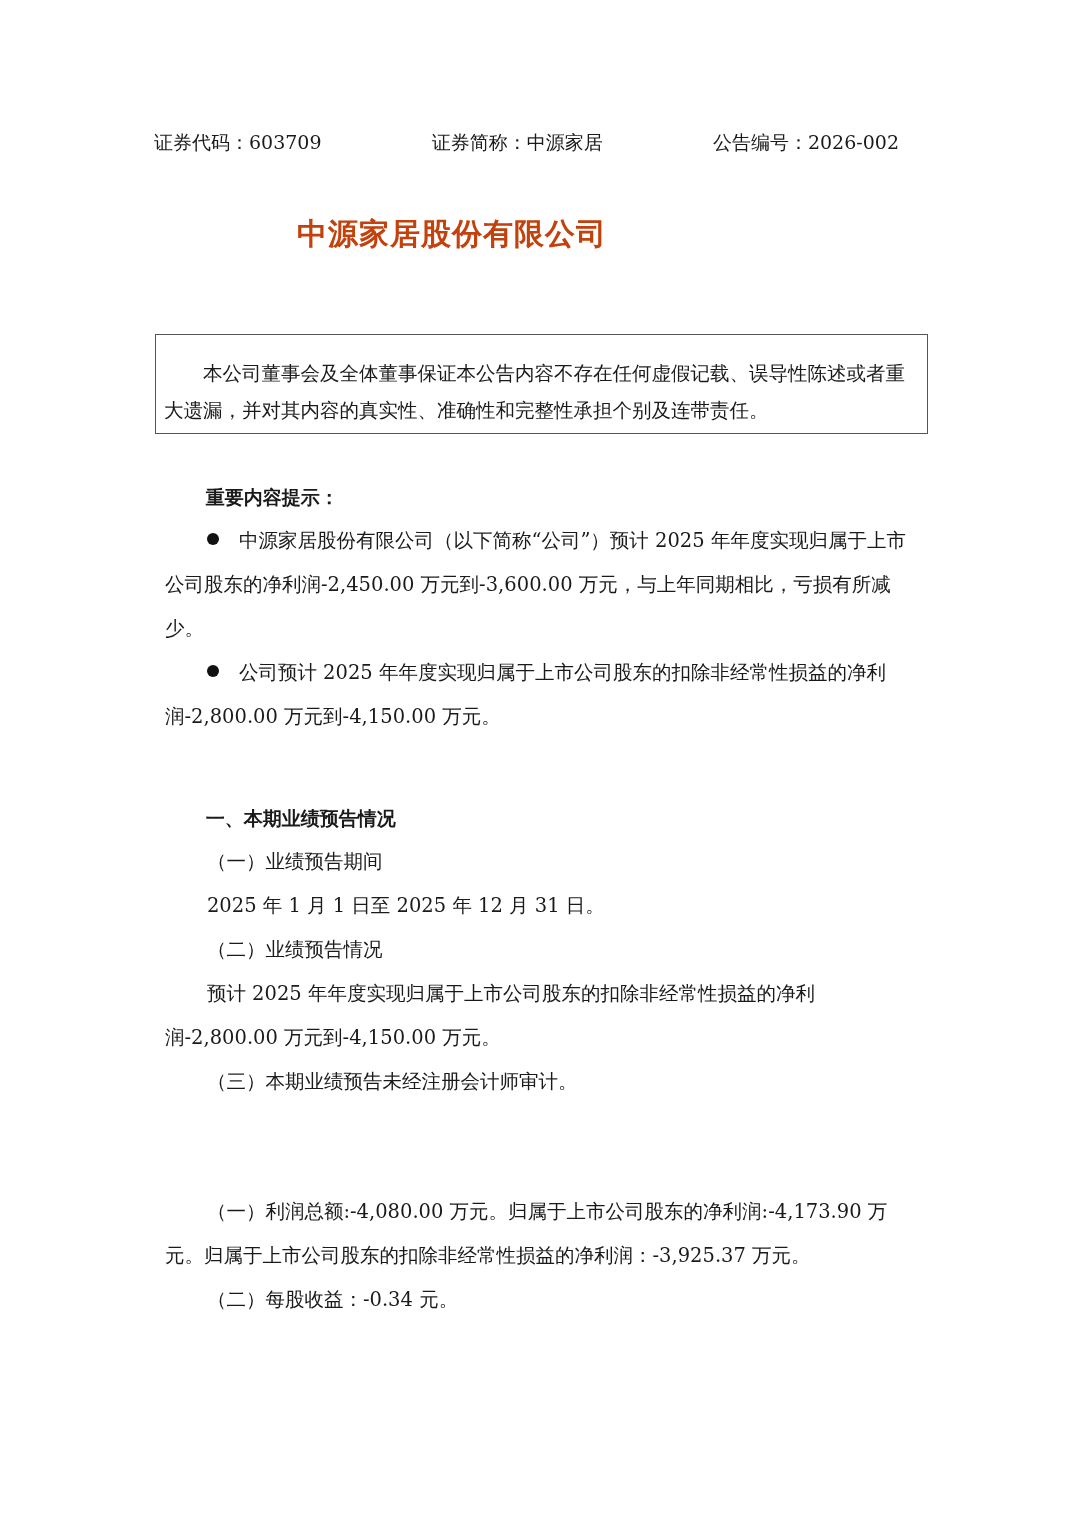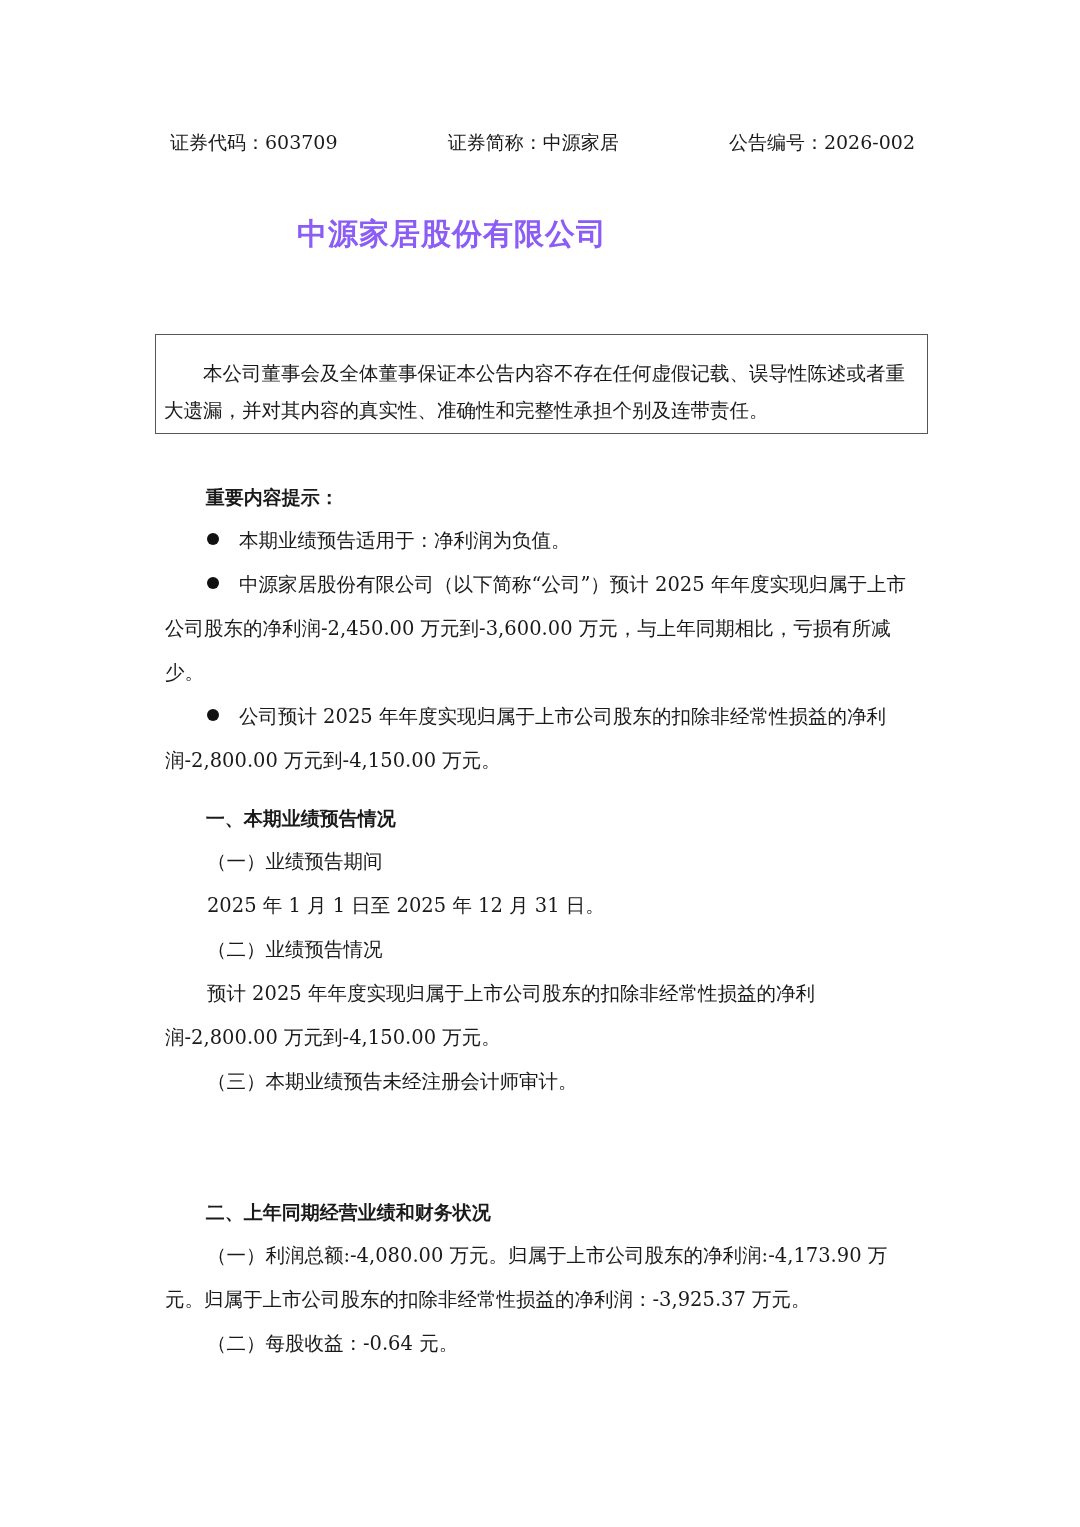--- a/index.html
+++ b/index.html
@@ -3,26 +3,26 @@
 <meta charset="utf-8">
 <style>
   html, body { margin: 0; padding: 0; background: #ffffff; }
   body {
     width: 1080px; height: 1527px; position: relative; overflow: hidden;
     font-family: "DejaVu Serif", "Liberation Serif", serif;
     color: #1a1a1a;
   }
   .page { position: absolute; left: 0; top: 0; width: 1080px; height: 1527px; }
   .header-row {
-    position: absolute; top: 128px; left: 170px; width: 745px; height: 30px;
+    position: absolute; top: 128px; left: 154px; width: 745px; height: 30px;
     font-size: 19px; display: flex; justify-content: space-between; align-items: center;
   }
   .title {
     position: absolute; left: 0; width: 904px; text-align: center;
-    color: #8b5cf6; font-family: "DejaVu Sans", "Liberation Sans", sans-serif;
+    color: #c2410c; font-family: "DejaVu Sans", "Liberation Sans", sans-serif;
     font-weight: bold; font-size: 30px; letter-spacing: 1px;
   }
   .title.t1 { top: 214px; }
   .title.t2 { top: 280px; }
   .disclaimer-box {
     position: absolute; left: 155px; top: 334px; width: 773px; height: 100px;
     border: 1.5px solid #555; box-sizing: border-box;
     font-size: 19.5px; line-height: 37px; padding: 20px 8px 16px 8px;
   }
   .disclaimer-box p { margin: 0; text-indent: 2em; }
@@ -47,33 +47,31 @@
   </div>
 
   <div class="title t1">中源家居股份有限公司</div>
 
   <div class="disclaimer-box">
     <p>本公司董事会及全体董事保证本公告内容不存在任何虚假记载、误导性陈述或者重大遗漏，并对其内容的真实性、准确性和完整性承担个别及连带责任。</p>
   </div>
 
   <div class="para" style="top:475px;">
     <p class="indent bold">重要内容提示：</p>
-    <p class="indent"><span class="bullet"></span><span>本期业绩预告适用于：净利润为负值。</span></p>
     <p class="indent"><span class="bullet"></span><span>中源家居股份有限公司（以下简称“公司”）预计 2025 年年度实现归属于上市公司股东的净利润-2,450.00 万元到-3,600.00 万元，与上年同期相比，亏损有所减少。</span></p>
     <p class="indent"><span class="bullet"></span><span>公司预计 2025 年年度实现归属于上市公司股东的扣除非经常性损益的净利润-2,800.00 万元到-4,150.00 万元。</span></p>
   </div>
 
   <div class="para" style="top:796px;">
     <p class="indent bold">一、本期业绩预告情况</p>
     <p class="indent">（一）业绩预告期间</p>
     <p class="indent">2025 年 1 月 1 日至 2025 年 12 月 31 日。</p>
     <p class="indent">（二）业绩预告情况</p>
     <p class="indent">预计 2025 年年度实现归属于上市公司股东的扣除非经常性损益的净利润-2,800.00 万元到-4,150.00 万元。</p>
     <p class="indent">（三）本期业绩预告未经注册会计师审计。</p>
   </div>
 
   <div class="para" style="top:1190px;">
-    <p class="indent bold">二、上年同期经营业绩和财务状况</p>
     <p class="indent">（一）利润总额:-4,080.00 万元。归属于上市公司股东的净利润:-4,173.90 万元。归属于上市公司股东的扣除非经常性损益的净利润：-3,925.37 万元。</p>
-    <p class="indent">（二）每股收益：-0.64 元。</p>
+    <p class="indent">（二）每股收益：-0.34 元。</p>
   </div>
 
 </div>
 
 </body></html>

